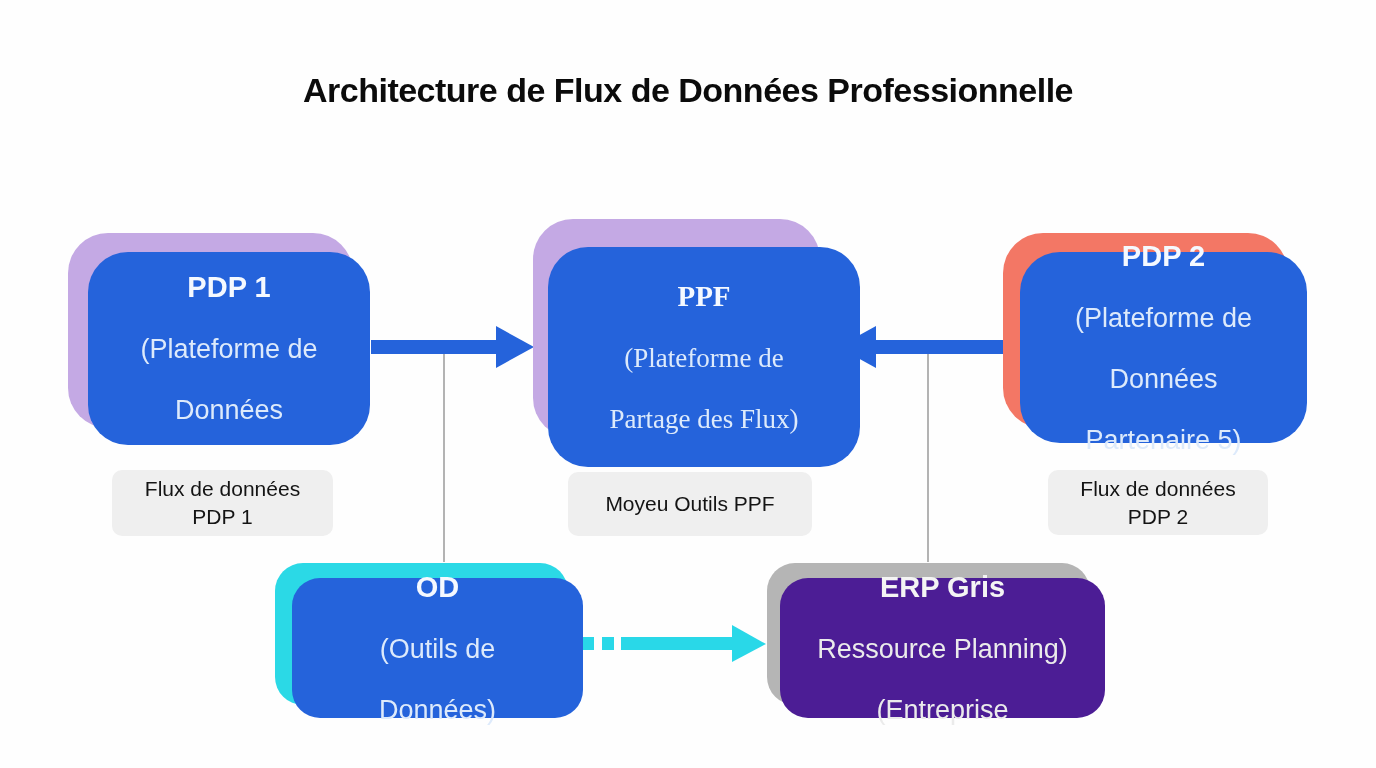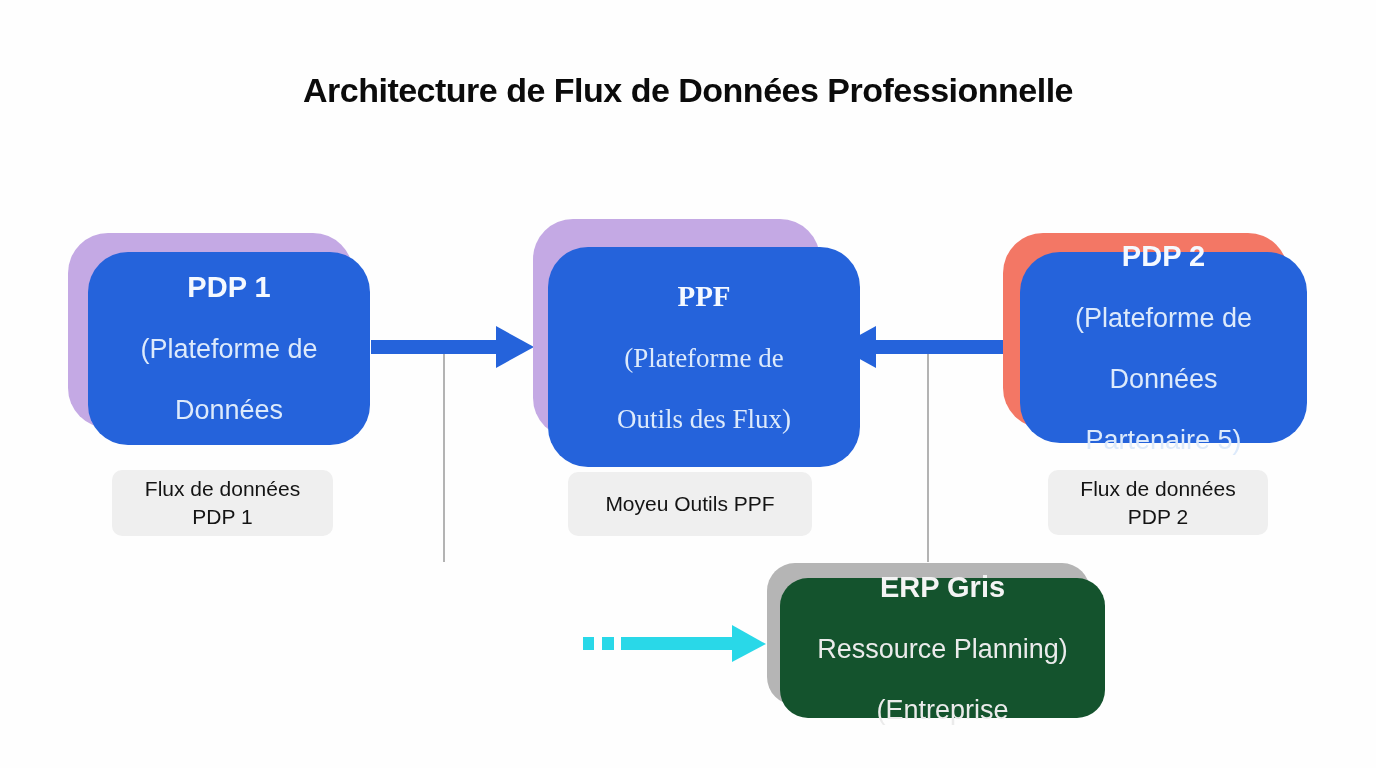--- a/index.html
+++ b/index.html
@@ -13,21 +13,21 @@
   }
   .connectors{position:absolute;left:0;top:0;pointer-events:none;}
   
   .node{position:absolute;}
   .shadow{position:absolute;left:0;top:0;border-radius:40px;}
   .face{
     position:absolute;display:flex;flex-direction:column;justify-content:center;
     align-items:center;text-align:center;border-radius:40px;
   }
   .face.blue{background:#2563db;}
-  .face.gray{background:#14532d;}
+  .face.gray{background:#4c1d95;}
   .shadow.lavender{background:#c4a9e4;}
   .shadow.coral{background:#f37765;}
   .shadow.cyan{background:#2bd9e6;}
   .shadow.graylight{background:#b5b5b5;}
   .node-title{font-weight:bold;font-size:29px;color:#f5f9ff;line-height:37px;}
   .node-sub{font-size:27px;color:#ddeafb;line-height:36px;}
   .node-sub .line{display:block;margin-top:25px;}
   .face.gray .node-title{color:#f4f4f4;}
   .face.gray .node-sub{color:#ebebeb;}
 
@@ -102,37 +102,47 @@
       </div>
     </div>
   </div>
 
   <div class="node" id="node-ppf">
     <div class="shadow lavender"></div>
     <div class="face blue">
       <div class="node-title">PPF</div>
       <div class="node-sub">
         <span class="line">(Plateforme de</span>
-        <span class="line">Outils des Flux)</span>
+        <span class="line">Partage des Flux)</span>
       </div>
     </div>
   </div>
 
   <div class="node" id="node-pdp2">
     <div class="shadow coral"></div>
     <div class="face blue">
       <div class="node-title">PDP 2</div>
       <div class="node-sub">
         <span class="line">(Plateforme de</span>
         <span class="line">Données</span>
         <span class="line">Partenaire 5)</span>
       </div>
     </div>
   </div>
 
+  <div class="node" id="node-od">
+    <div class="shadow cyan"></div>
+    <div class="face blue">
+      <div class="node-title">OD</div>
+      <div class="node-sub">
+        <span class="line">(Outils de</span>
+        <span class="line">Données)</span>
+      </div>
+    </div>
+  </div>
 
   <div class="node" id="node-erp">
     <div class="shadow graylight"></div>
     <div class="face gray">
       <div class="node-title">ERP Gris</div>
       <div class="node-sub">
         <span class="line">Ressource Planning)</span>
         <span class="line">(Entreprise</span>
       </div>
     </div>

